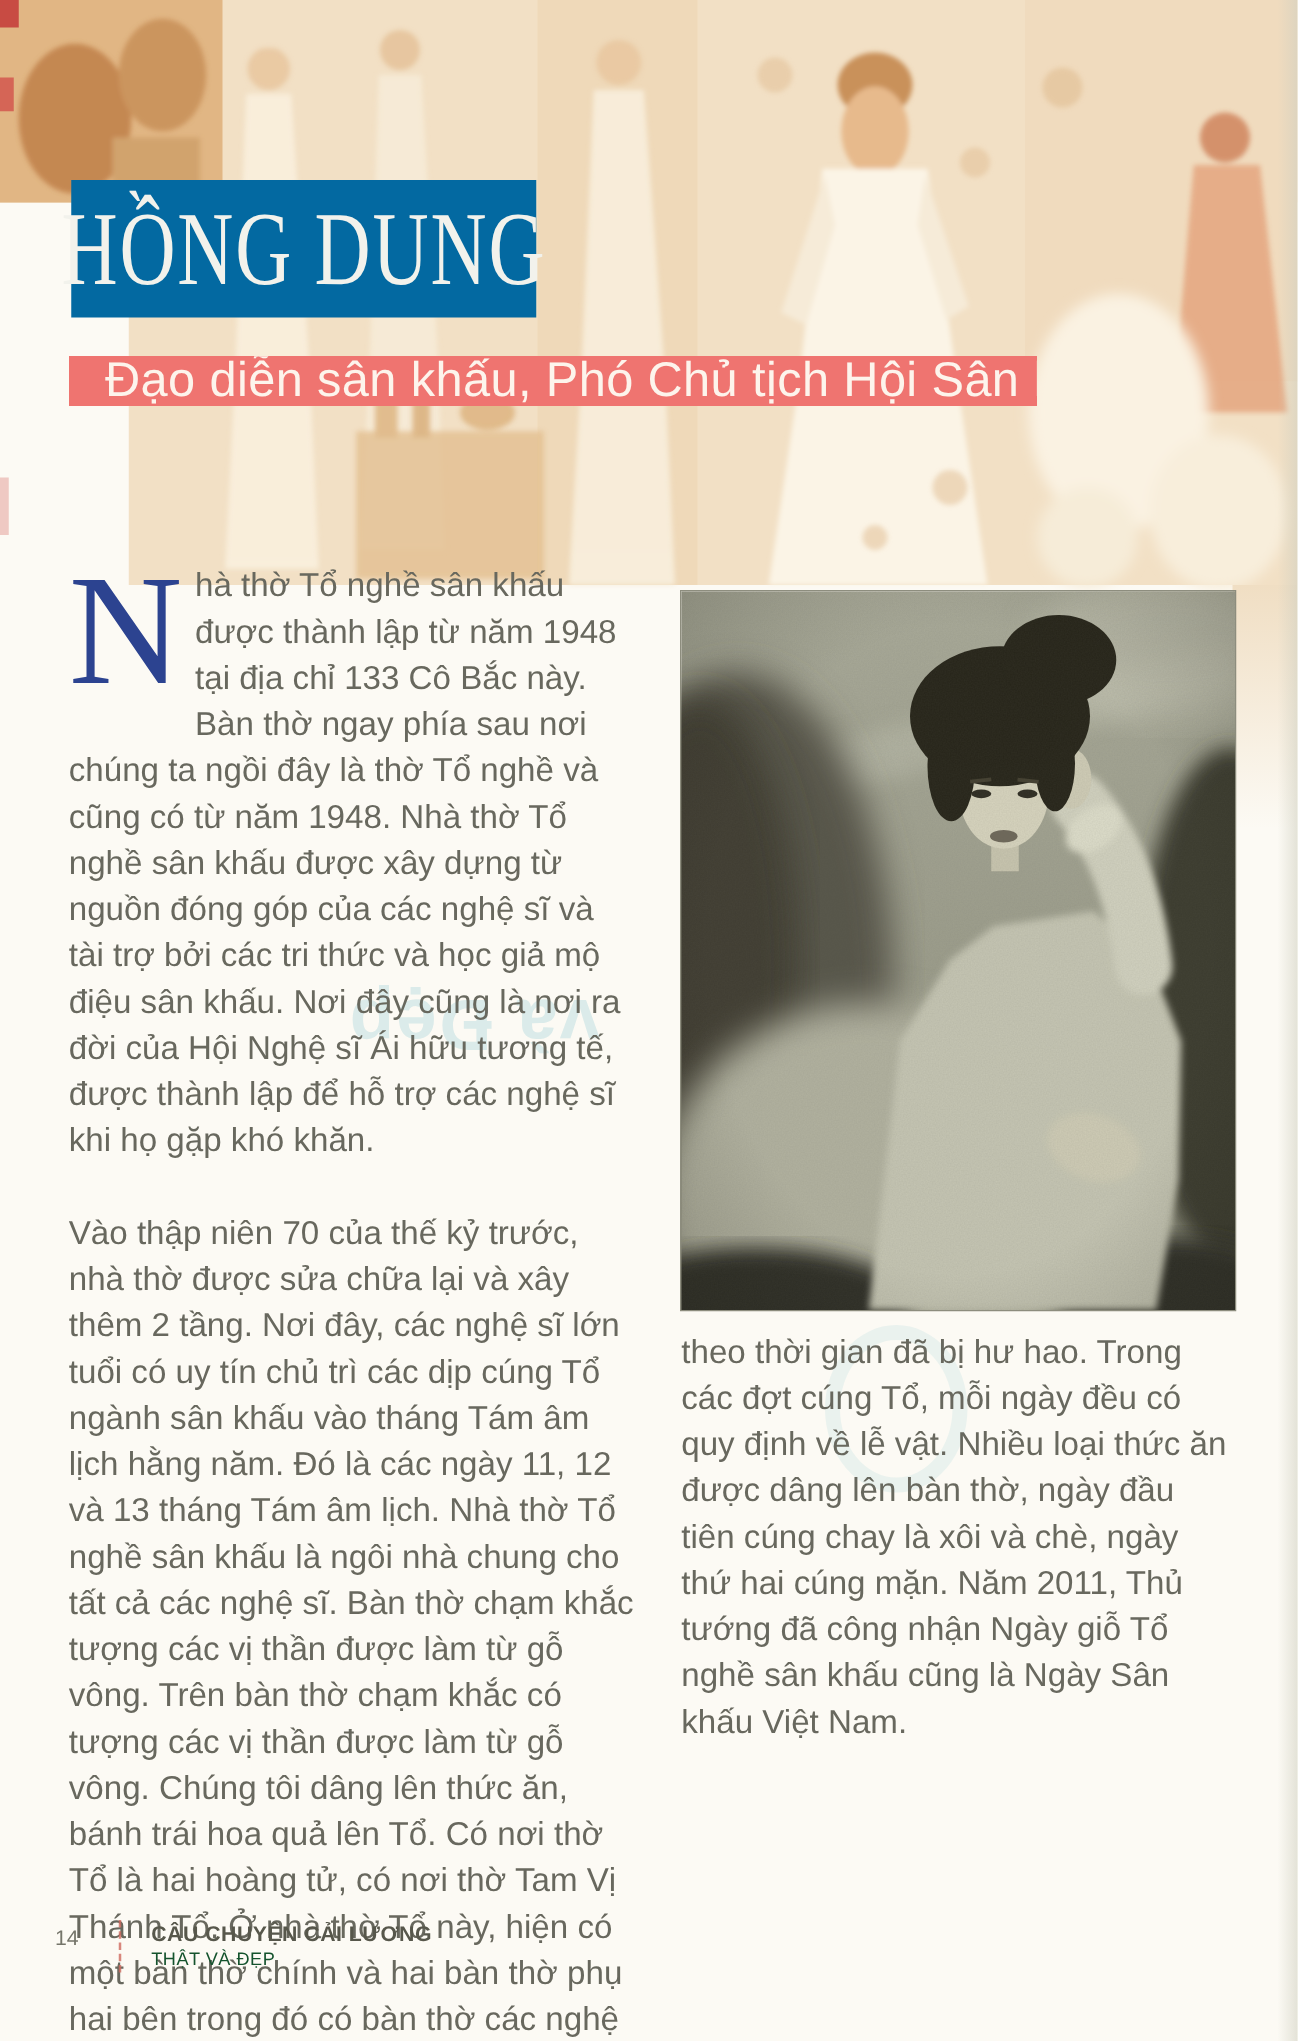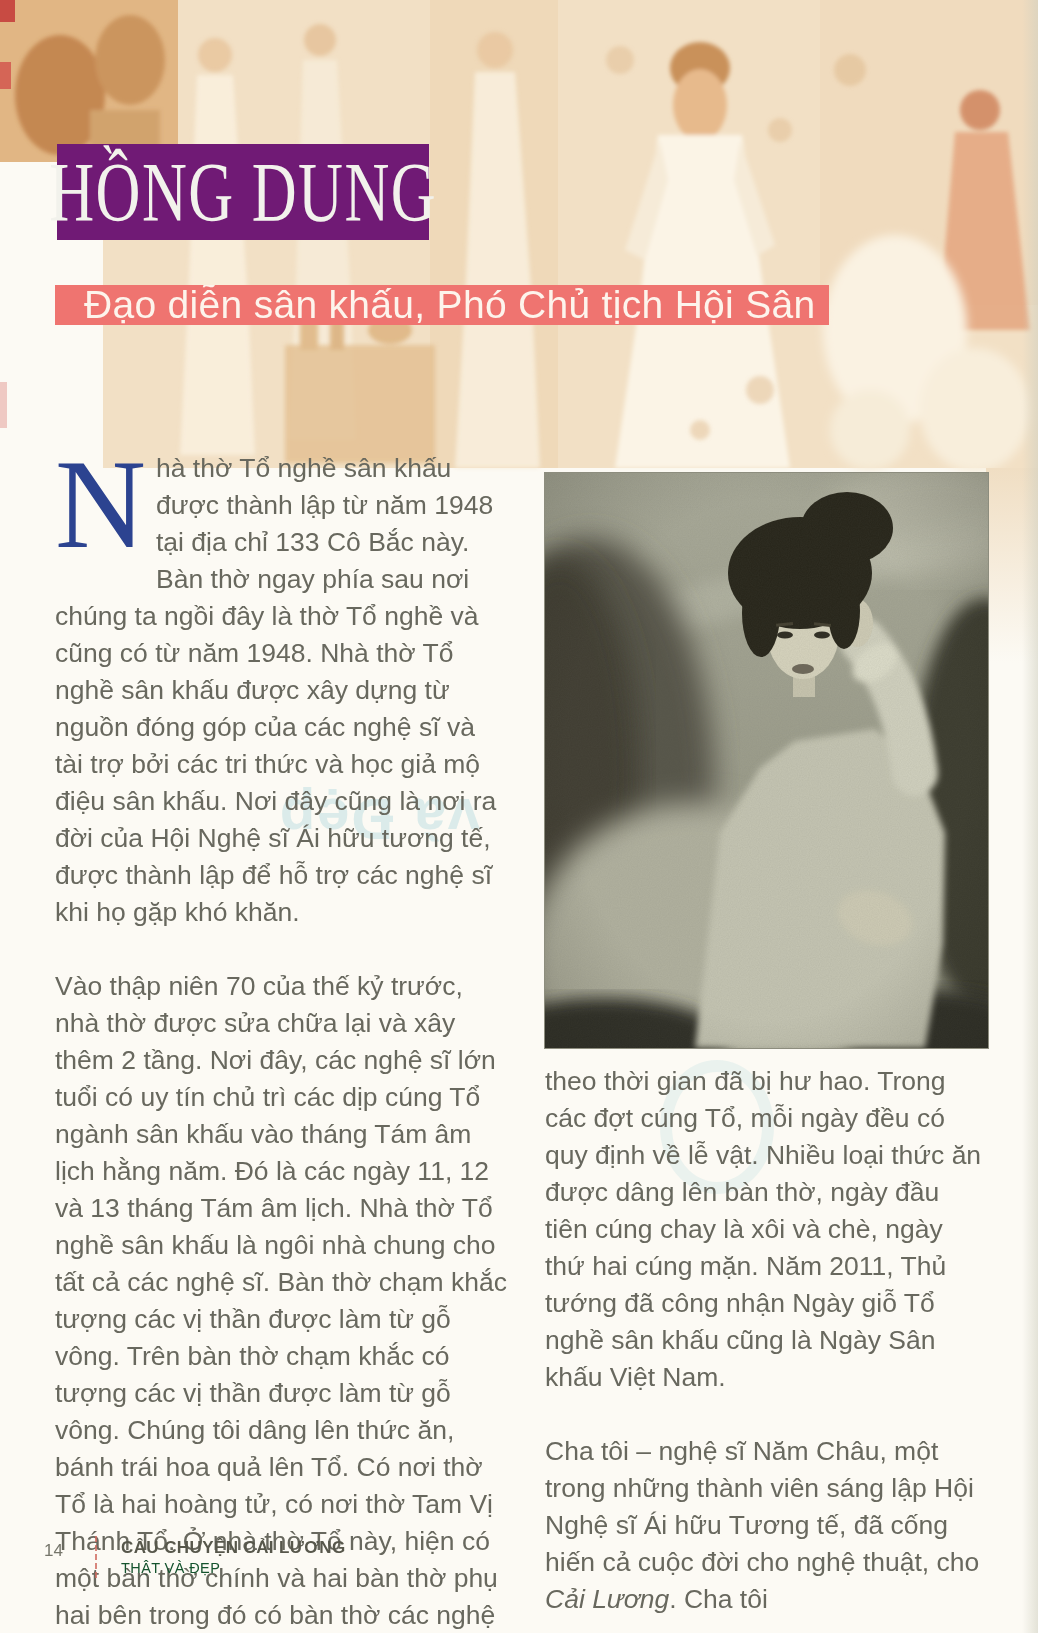--- a/index.html
+++ b/index.html
@@ -18,22 +18,22 @@
     background:linear-gradient(to right, rgba(205,205,190,0), #cfcfc0);
     opacity:.55;
   }
   .scan-mark { position:absolute; left:0; }
   .scan-mark.m1 { top:0;   width:15px; height:22px; background:#c84b43; }
   .scan-mark.m2 { top:62px; width:11px; height:27px; background:#d2574e; opacity:.85; }
   .scan-mark.m3 { top:382px; width:7px; height:46px; background:#e4a09a; opacity:.55; }
 
   
   .title-banner {
-    position:absolute; left:57px; top:144px; width:372px; height:96px;
-    background:#701a75; display:flex; align-items:center; justify-content:center;
+    position:absolute; left:57px; top:144px; width:372px; height:110px;
+    background:#0369a1; display:flex; align-items:center; justify-content:center;
   }
   .title-text {
     font-family:"Liberation Serif", serif; font-weight:400;
     font-size:84px; color:#f2f2ec; letter-spacing:2px; white-space:nowrap;
     transform:scaleX(.74); transform-origin:center;
   }
   .subtitle-bar {
     position:absolute; background:#ef7470; color:#fdf4ec;
     font-size:39px; line-height:40px; height:40px; padding-left:29px;
     letter-spacing:.3px; white-space:nowrap; overflow:hidden;
@@ -230,21 +230,20 @@
     <ellipse cx="277" cy="162" rx="8" ry="3.5" fill="#2e2c22"></ellipse>
     <rect x="231" y="150" width="17" height="3" fill="#433f30" transform="rotate(-6 239 151)"></rect>
     <rect x="269" y="150" width="17" height="3" fill="#433f30" transform="rotate(6 277 151)"></rect>
     <ellipse cx="258" cy="196" rx="11" ry="5" fill="#6e685a"></ellipse>
     <rect width="443" height="575" filter="url(#grain)" opacity=".5"></rect>
     <rect width="443" height="575" fill="url(#vig)"></rect>
   </svg>
 
   <div class="body-col right-col">
     <p><span>theo thời gian đã bị hư hao. Trong các đợt cúng Tổ, mỗi ngày đều có quy định về lễ vật. Nhiều loại thức ăn được dâng lên bàn thờ, ngày đầu tiên cúng chay là xôi và chè, ngày thứ hai cúng mặn. Năm 2011, Thủ tướng đã công nhận Ngày giỗ Tổ nghề sân khấu cũng là Ngày Sân khấu Việt Nam.</span></p>
-    <p><span>Cha tôi – nghệ sĩ Năm Châu, một trong những thành viên sáng lập Hội Nghệ sĩ Ái hữu Tương tế, đã cống hiến cả cuộc đời cho nghệ thuật, cho </span><span class="it">Cải Lương</span><span>. Cha tôi</span></p>
   </div>
 
   <div class="footer-pagenum">14</div>
   <div class="footer-divider"></div>
   <div class="footer-title">CÂU CHUYỆN CẢI LƯƠNG</div>
   <div class="footer-subtitle">THẬT VÀ ĐẸP</div>
 
 </div>
 
 </body></html>

